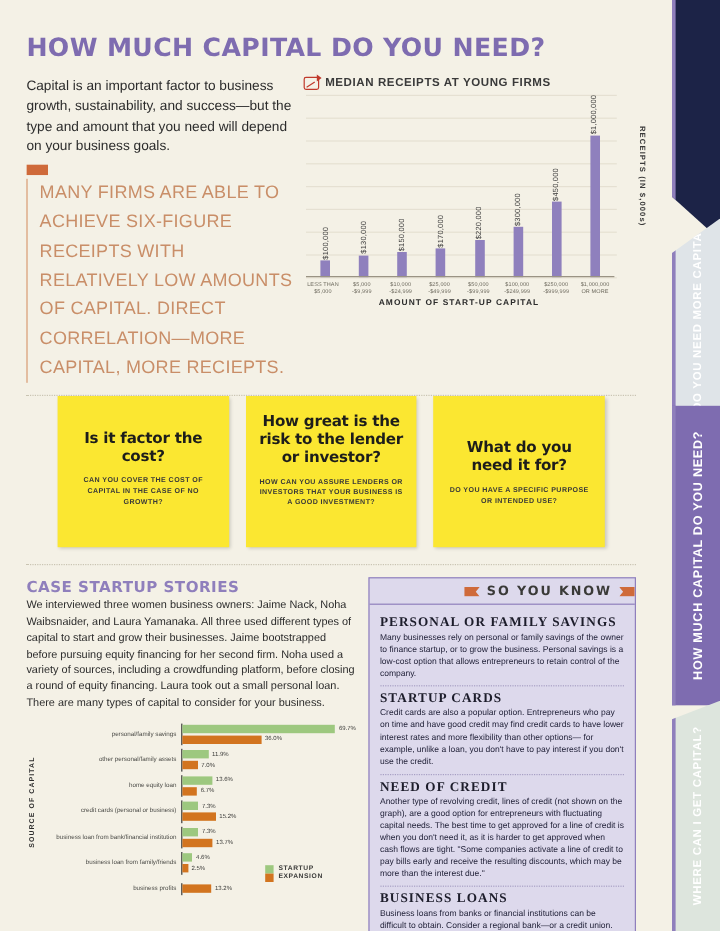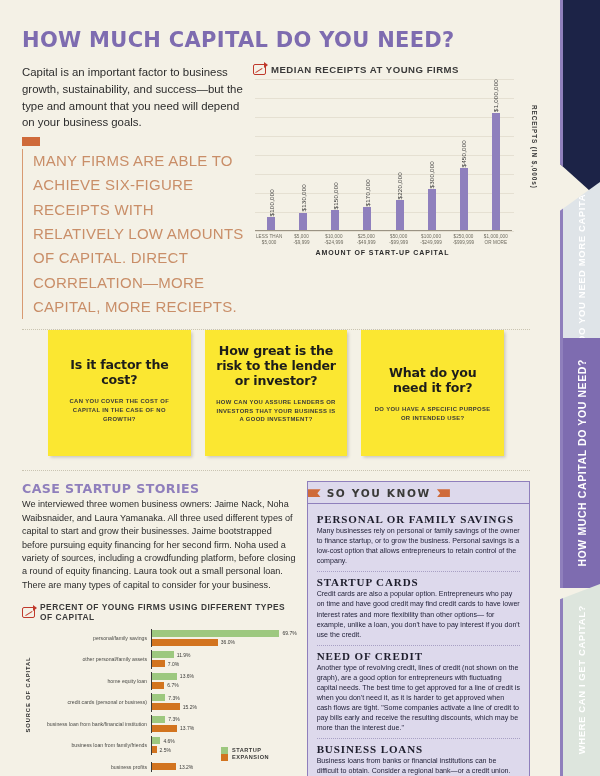--- a/index.html
+++ b/index.html
@@ -179,21 +179,21 @@
   .legend-row { display:flex; align-items:center; gap:4px; }
   .legend-sw { width:7px; height:7px; }
   .legend-label { font-size:5.6px; font-weight:bold; letter-spacing:.5px; color:#3a3a38; }
 
   
   #soyouknow {
     width: 238px; border: 1.4px solid #8f7fbc; background:#ddd9ec;
     padding: 0;
   }
   #syk-header {
-    display:flex; align-items:center; justify-content:flex-start; gap:6px;
+    display:flex; align-items:center; justify-content:flex-end; gap:6px;
     padding: 5px 0 4px 0; border-bottom: 1.4px solid #8f7fbc;
   }
   #syk-title {
     font-size: 10.6px; font-weight:bold; letter-spacing:1.6px; color:#3a3a38;
     font-family:"DejaVu Sans", sans-serif;
   }
   .flag { width: 13px; height: 8px; background:#cf6a3a; position:relative; flex:none; }
   .flag.left  { clip-path: polygon(0 0, 100% 0, 75% 50%, 100% 100%, 0 100%); }
   .flag.right { clip-path: polygon(0 0, 100% 0, 100% 100%, 0 100%, 25% 50%); }
   #syk-body { padding: 5px 9px 7px 9px; }
@@ -351,24 +351,20 @@
 
   <div class="divider" style="margin-top:14px"></div>
 
   <div id="lower">
 
     <div id="stories-col">
       <div id="stories-title">CASE STARTUP STORIES</div>
       <div id="stories-text">We interviewed three women business owners: Jaime Nack, Noha Waibsnaider, and Laura Yamanaka. All three used different types of capital to start and grow their businesses. Jaime bootstrapped before pursuing equity financing for her second firm. Noha used a variety of sources, including a crowdfunding platform, before closing a round of equity financing. Laura took out a small personal loan. There are many types of capital to consider for your business.</div>
 
       <div id="chart-types">
-        <div class="chart-head">
-          <div class="chart-icon"></div>
-          <div class="chart-title" style="font-size:8.4px">PERCENT OF YOUNG FIRMS USING DIFFERENT TYPES OF CAPITAL</div>
-        </div>
         <div id="types-plot">
           <div id="types-ylabel">SOURCE OF CAPITAL</div>
           <div id="types-rows">
               <div class="trow">
                 <div class="tlabel">personal/family savings</div>
                 <div class="tbars">
                   <div class="tbar-line">
                     <div class="tbar startup" style="width: 127.451px; background: rgb(157, 200, 127);"></div>
                     <div class="tbar-val">69.7%</div>
                   </div>

